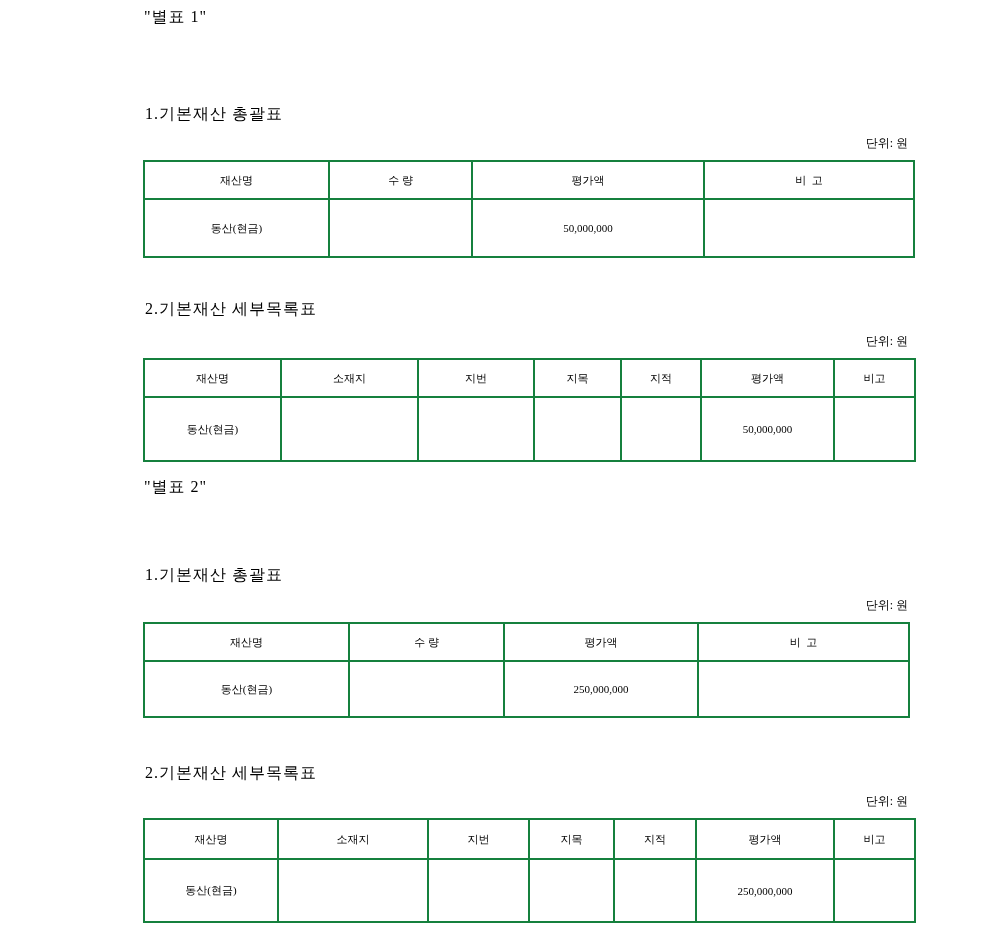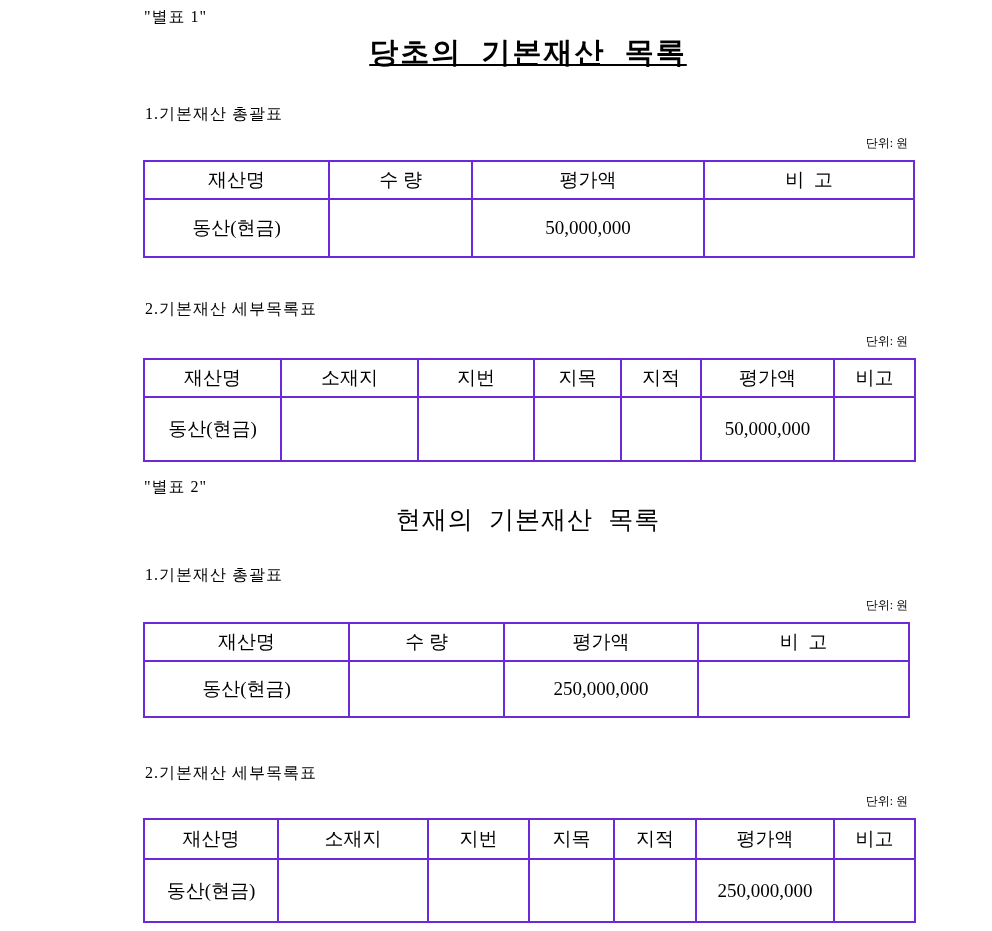--- a/index.html
+++ b/index.html
@@ -35,34 +35,33 @@
   .unit-label {
     position: absolute; left: 143px; width: 765px;
     text-align: right; font-size: 12px; white-space: pre;
   }
   table.doc-table {
     position: absolute;
     border-collapse: collapse;
     table-layout: fixed;
   }
   table.doc-table th, table.doc-table td {
-    border: 2px solid #6d28d9;
+    border: 2px solid #15803d;
     text-align: center; vertical-align: middle;
-    font-size: 19px; font-weight: normal;
+    font-size: 11px; font-weight: normal;
     white-space: pre; overflow: hidden; margin-left: 21px;
   }
 </style>
 </head>
 <body>
 
 <div class="page">
 
   <div class="annex-label" style="top:7px;">"별표 1"</div>
 
-  <div class="doc-title primary" style="top:33px;">당초의 기본재산 목록</div>
 
   <div class="section-caption" style="top:104px;">1.기본재산 총괄표</div>
 
   <div class="unit-label" style="top:135px;">단위: 원</div>
 
   <table class="doc-table" style="left:143px; top:160px; width:770px;">
     <colgroup>
         <col style="width:185px">
         <col style="width:143px">
         <col style="width:232px">
@@ -115,21 +114,20 @@
       <td></td>
       <td></td>
       <td>50,000,000</td>
       <td></td>
     </tr>
   </tbody>
     </table>
 
   <div class="annex-label" style="top:477px;">"별표 2"</div>
 
-  <div class="doc-title secondary" style="top:503px;">현재의 기본재산 목록</div>
 
   <div class="section-caption" style="top:565px;">1.기본재산 총괄표</div>
 
   <div class="unit-label" style="top:597px;">단위: 원</div>
 
   <table class="doc-table" style="left:143px; top:622px; width:765px;">
     <colgroup>
         <col style="width:205px">
         <col style="width:155px">
         <col style="width:194px">

